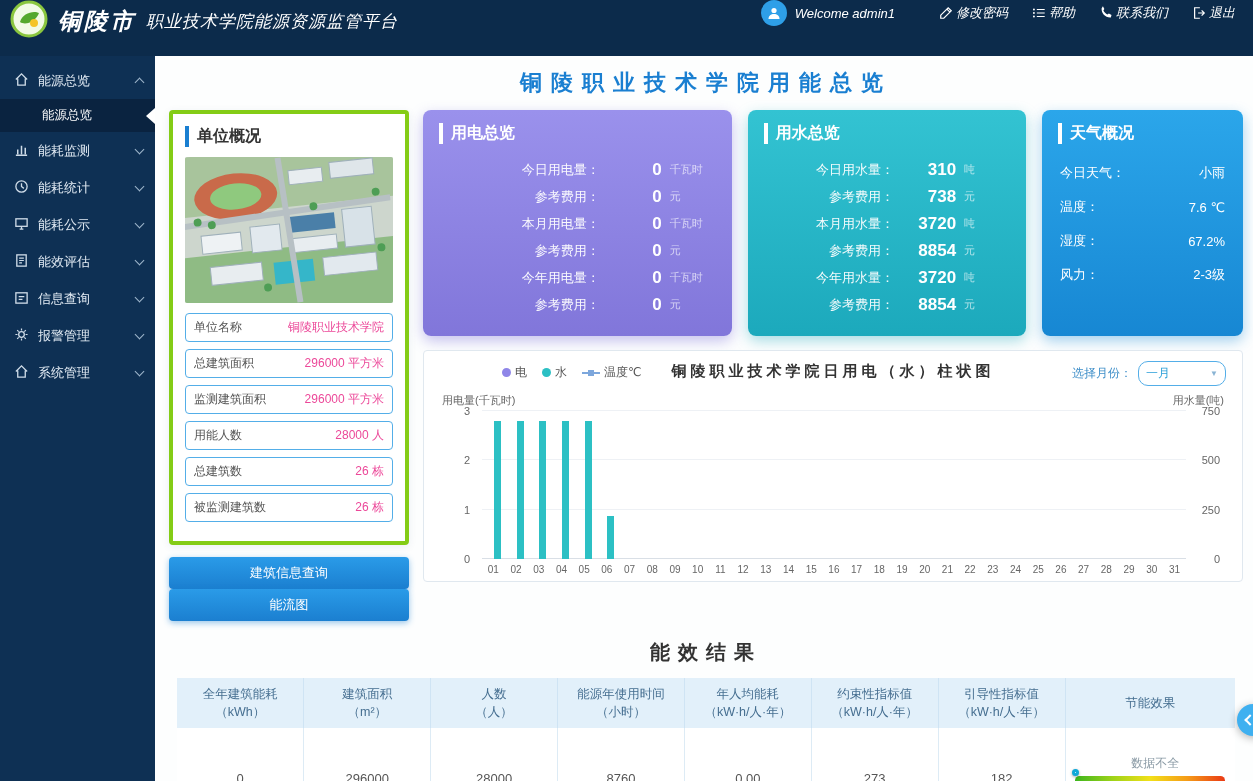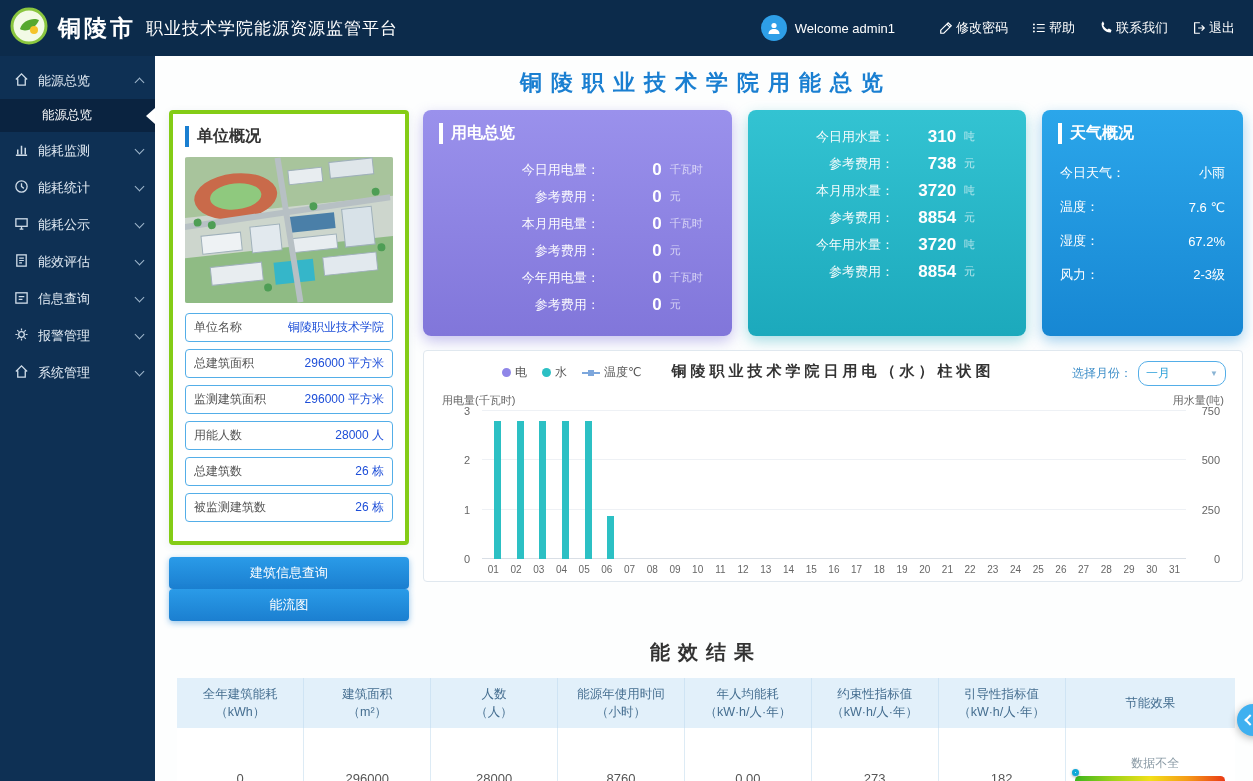--- a/index.html
+++ b/index.html
@@ -1,21 +1,21 @@
 <!DOCTYPE html>
 <html><head>
 <meta charset="utf-8">
 <style>
   * { margin:0; padding:0; box-sizing:border-box; }
   html,body { width:1253px; height:781px; overflow:hidden;
     font-family:"Liberation Sans","DejaVu Sans",sans-serif; background:#fff; }
 
   
-  .topbar { height:56px; background:#0c2b4b; display:flex; align-items:center;
-    justify-content:space-between; padding:0 18px 0 10px; }
+  .topbar { height:56px; background:#0c2b4b; display:flex; align-items:flex-start;
+    justify-content:space-between; padding:0 18px 0 10px;font-style:italic; }
   .brand { display:flex; align-items:center; gap:10px; }
   .brand-city { color:#fff; font-size:23px; font-weight:bold; letter-spacing:3px; }
   .brand-rest { color:#fff; font-size:17px; letter-spacing:1px; }
   .top-right { display:flex; align-items:center; gap:24px; color:#fff; font-size:13px; }
   .welcome { display:flex; align-items:center; gap:8px; margin-right:20px; }
   .avatar { width:26px; height:26px; border-radius:50%; background:#2e9fe8;
     display:flex; align-items:center; justify-content:center; }
   .tb-action { display:flex; align-items:center; gap:3px; cursor:pointer; }
   .tb-action svg { display:block; }
 
@@ -42,21 +42,21 @@
   .top-section { display:flex; gap:14px; }
   .left-col { width:240px; flex-shrink:0; }
   .unit-card { background:#fff; border:4px solid #84cc16; border-radius:4px;
     box-shadow:0 2px 8px rgba(30,70,120,.08); padding:12px; }
   .card-title { font-size:16px; font-weight:bold; color:#333;
     border-left:4px solid #1a7fd1; padding-left:8px; margin-bottom:10px; }
   .campus { width:100%; height:146px; display:block; border-radius:2px; margin-bottom:10px; }
   .field { display:flex; justify-content:space-between; align-items:center;
     border:1px solid #54aee8; border-radius:4px; padding:5px 8px; font-size:12px;
     margin-bottom:7px; color:#555; }
-  .field .value { color:#1d4ed8; }
+  .field .value { color:#ec4899; }
   .unit-buttons { display:flex; justify-content:space-between; margin-top:12px;flex-direction:column; }
   .btn { background:linear-gradient(#2a9be8,#1b7fd0); color:#fff; font-size:13px;
     padding:7px 16px; border-radius:4px; box-shadow:0 2px 6px rgba(27,127,208,.45);
     cursor:pointer; border:none; }
 
   .right-col { flex:1; display:flex; flex-direction:column; gap:14px; min-width:0; }
   .cards-row { display:flex; gap:16px; }
   .stat-card { border-radius:8px; padding:13px 16px 18px; color:#fff; }
   .stat-card.elec { flex:1.18; background:linear-gradient(180deg,#9a91ec,#8176da);
     box-shadow:0 5px 14px rgba(130,120,220,.45); }
@@ -386,20 +386,21 @@
                   <span class="unit">千瓦时</span>
                 </div>
               <div class="stat-row">
                   <span class="lab">参考费用：</span>
                   <span class="val">0</span>
                   <span class="unit">元</span>
                 </div>
             </div>
           </section>
           <section class="stat-card water">
+            <div class="stat-title">用水总览</div>
             <div id="water-rows">
               <div class="stat-row">
                   <span class="lab">今日用水量：</span>
                   <span class="val">310</span>
                   <span class="unit">吨</span>
                 </div>
               <div class="stat-row">
                   <span class="lab">参考费用：</span>
                   <span class="val">738</span>
                   <span class="unit">元</span>

